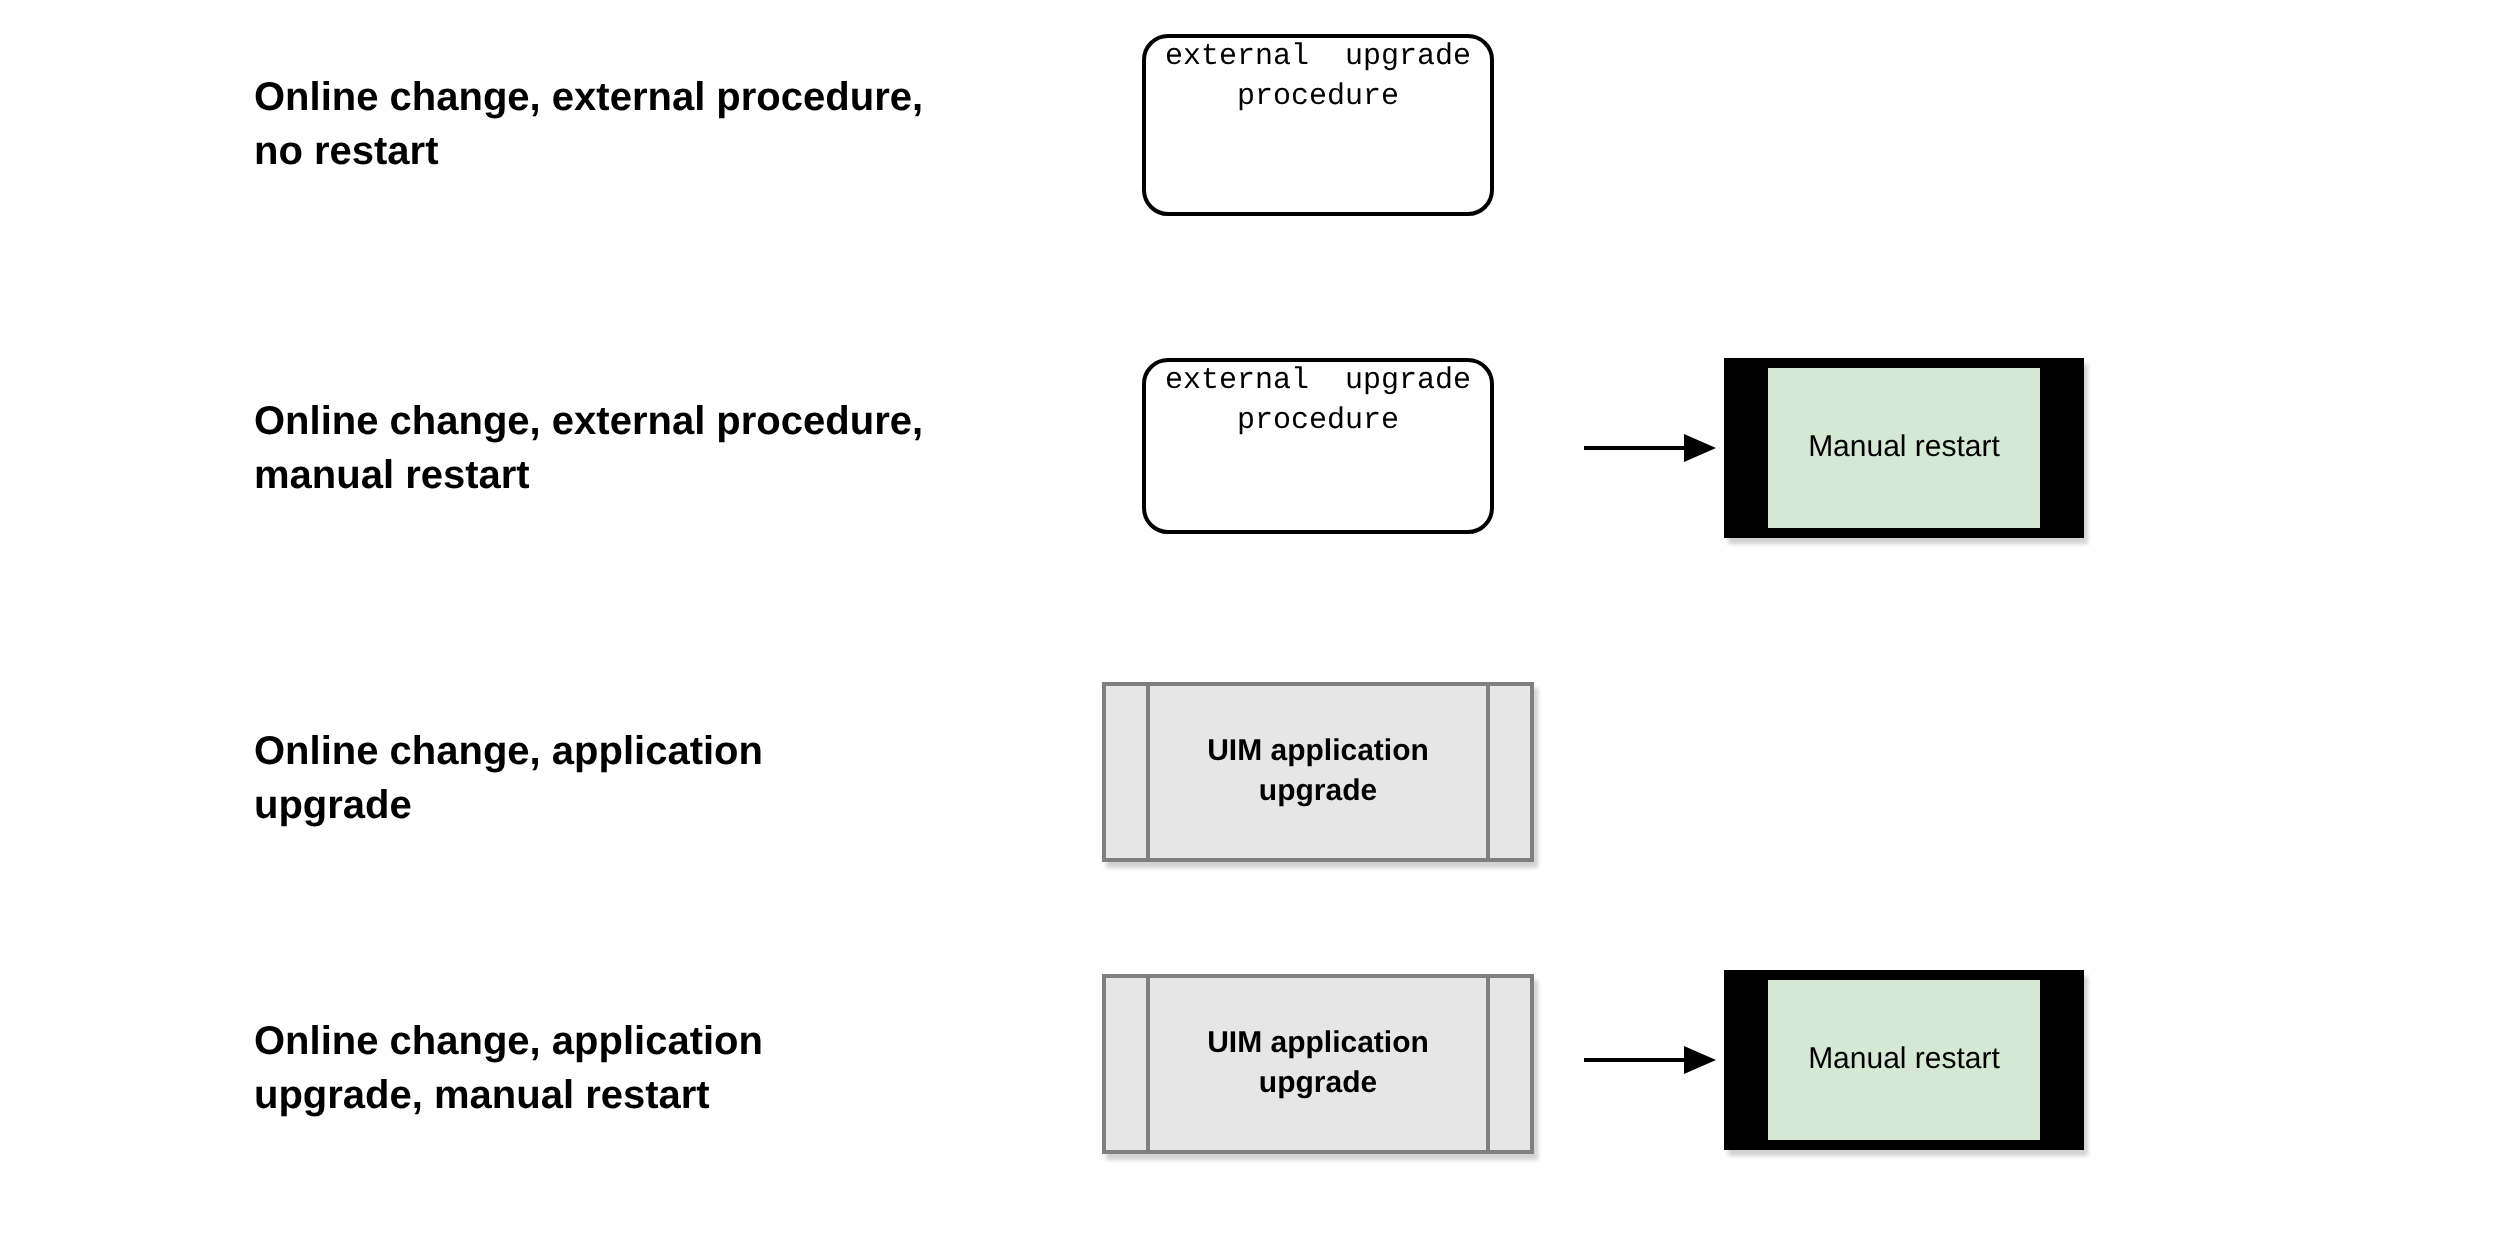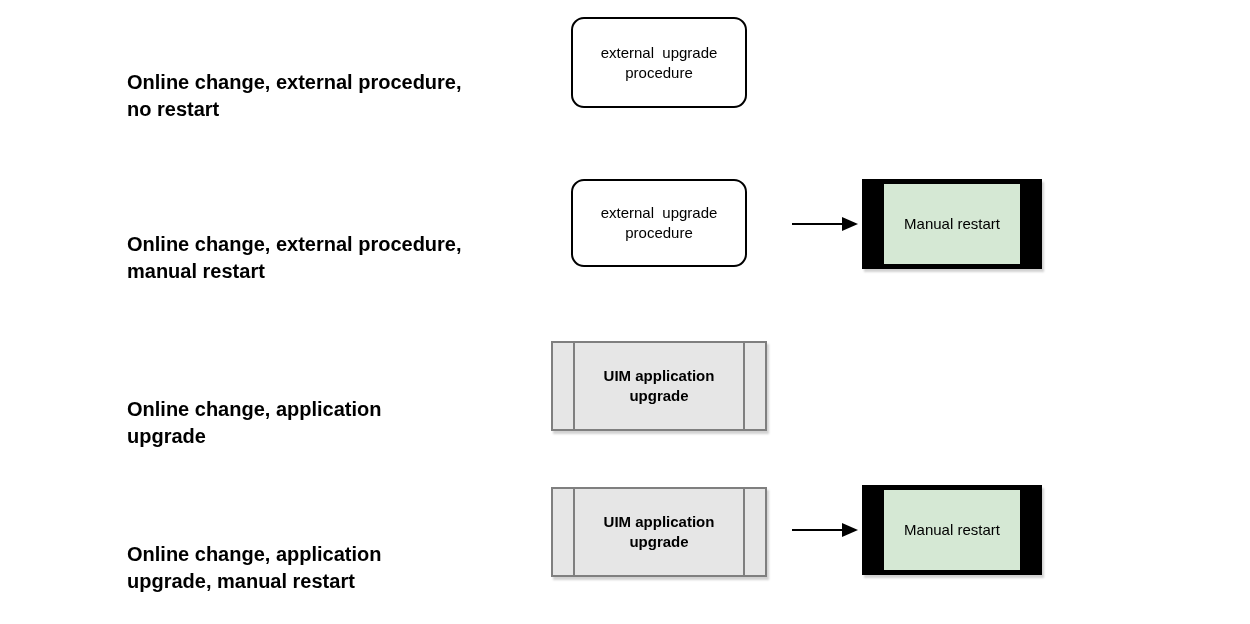--- a/index.html
+++ b/index.html
@@ -18,39 +18,39 @@
   }
   .row-label {
     position: absolute;
     left: 127px;
     width: 440px;
     font-size: 20px;
     line-height: 27px;
     font-weight: bold;
     white-space: pre-line;
     color: var(--black, #000000);
-    margin-top: 33px;
   }
   .box-text {
     font-size: 15px;
     line-height: 20px;
     text-align: center;
     white-space: pre-wrap;
     color: var(--black, #000000);
   }
   .rounded-box {
     position: absolute;
     width: 176px;
     border: 2px solid var(--black, #000000);
     border-radius: 13px;
     background: #ffffff;
     box-sizing: border-box;
     display: flex;
-    align-items: center;
+    align-items: flex-start;
     justify-content: center;
+    font-family: Liberation Mono, monospace;
   }
   .subprocess-box {
     position: absolute;
     width: 216px;
     height: 90px;
     background: var(--gray-fill, #e6e6e6);
     border: 2px solid var(--gray-border, #7f7f7f);
     box-sizing: border-box;
     display: flex;
     align-items: center;

